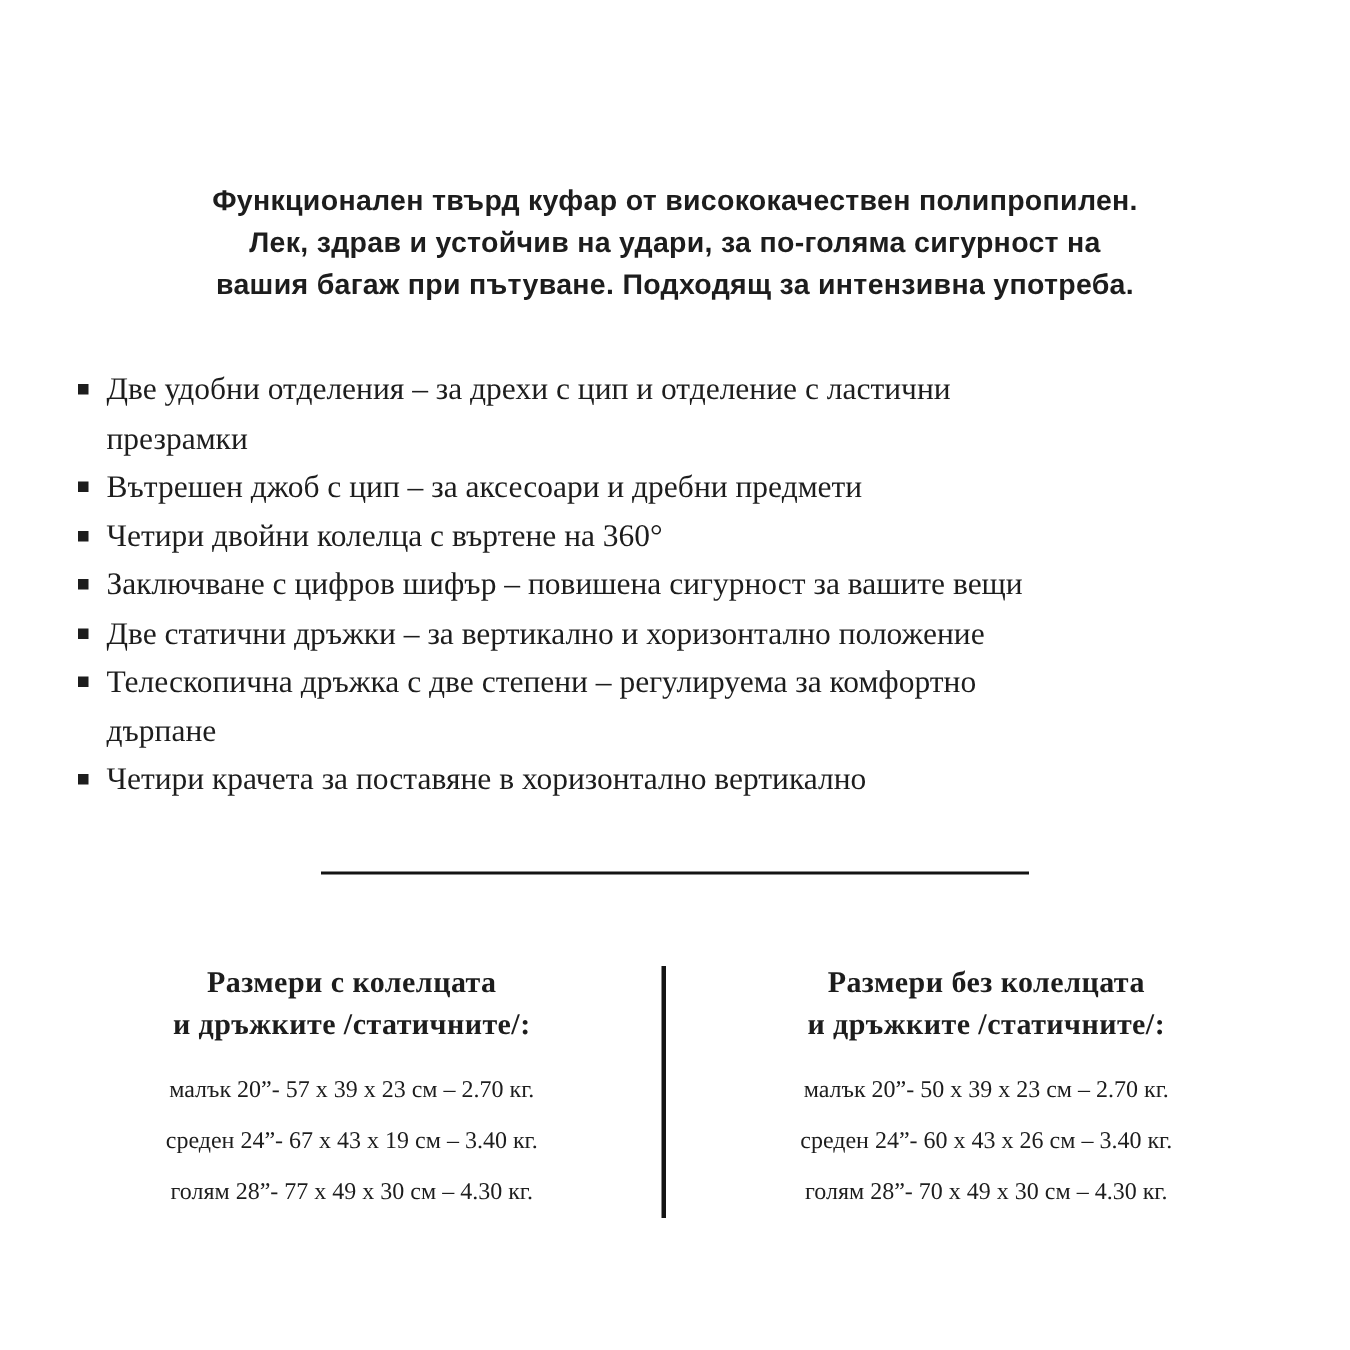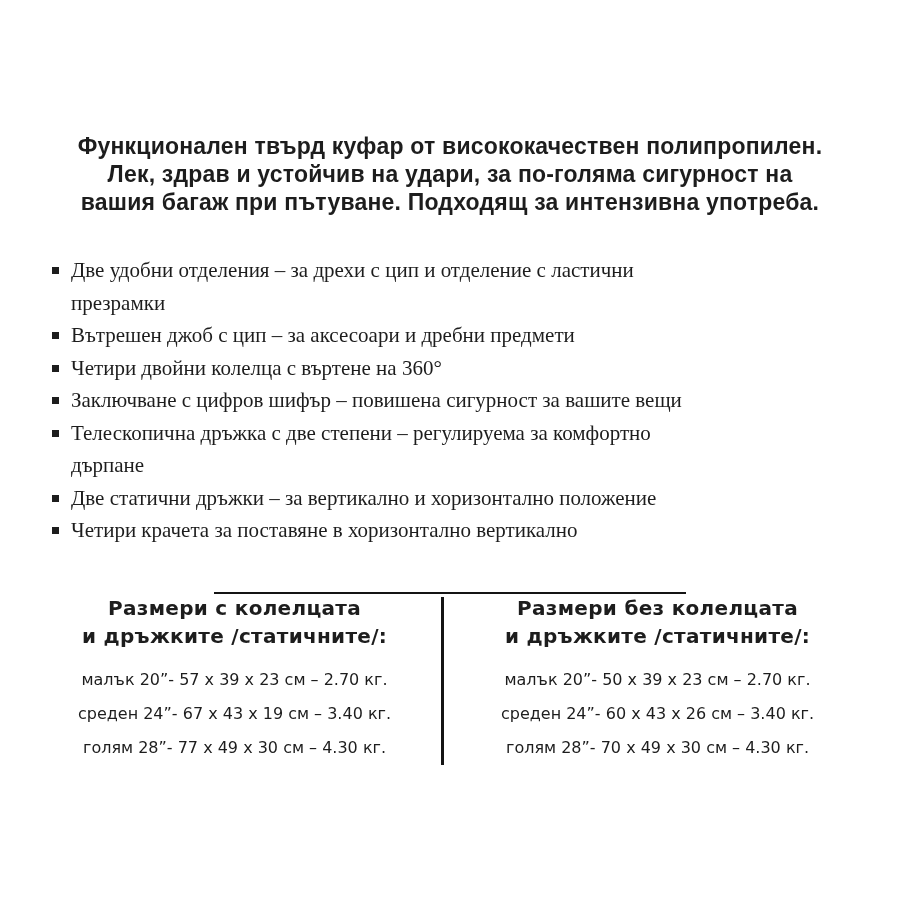--- a/index.html
+++ b/index.html
@@ -6,25 +6,25 @@
   .page {
     position: relative;
     width: 900px;
     height: 900px;
     background: #ffffff;
     color: #1d1d1d;
     font-family: "DejaVu Sans", sans-serif;
     overflow: hidden;
   }
   .intro {
-    margin: 16px;
+    margin: 5px;
     padding-top: 116px;
     font-family: "Liberation Sans", sans-serif;
     font-weight: bold;
-    font-size: 23px;
+    font-size: 19px;
     line-height: 28px;
     letter-spacing: 0.2px;
     text-align: center;
     white-space: pre-line;
   }
   .features {
     list-style: none;
     margin: 38px 55px 0 52px;
     padding: 0;
     font-family: Liberation Serif, serif;
@@ -46,20 +46,22 @@
   .divider {
     width: 472px;
     height: 2px;
     background: #141414;
     margin: 45px auto 0 auto;
   }
   .sizes {
     display: flex;
     justify-content: center;
     align-items: stretch;
+    margin-top: 58px;
+    font-family: Liberation Serif, serif;
   }
   .size-col { width: 380px; text-align: center; }
   .size-col.right { width: 396px; }
   .size-title {
     margin: 0 0 13px 0;
     font-weight: bold;
     font-size: 20px;
     line-height: 28px;
     letter-spacing: 0.3px;
     white-space: pre-line;
@@ -97,26 +99,26 @@
     <li class="feature">
       <span class="bullet"></span>
       <span class="feature-text">Четири двойни колелца с въртене на 360°</span>
     </li>
     <li class="feature">
       <span class="bullet"></span>
       <span class="feature-text">Заключване с цифров шифър – повишена сигурност за вашите вещи</span>
     </li>
     <li class="feature">
       <span class="bullet"></span>
-      <span class="feature-text">Телескопична дръжка с две степени – регулируема за комфортно
-дърпане</span>
+      <span class="feature-text">Две статични дръжки – за вертикално и хоризонтално положение</span>
     </li>
     <li class="feature">
       <span class="bullet"></span>
-      <span class="feature-text">Две статични дръжки – за вертикално и хоризонтално положение</span>
+      <span class="feature-text">Телескопична дръжка с две степени – регулируема за комфортно
+дърпане</span>
     </li>
     <li class="feature">
       <span class="bullet"></span>
       <span class="feature-text">Четири крачета за поставяне в хоризонтално вертикално</span>
     </li>
   </ul>
 
   <div class="divider"></div>
 
   <div class="sizes">

